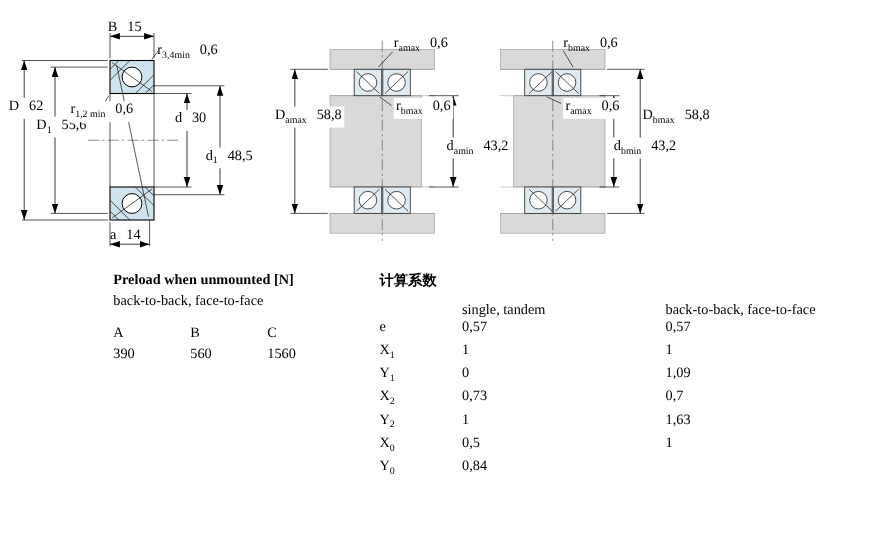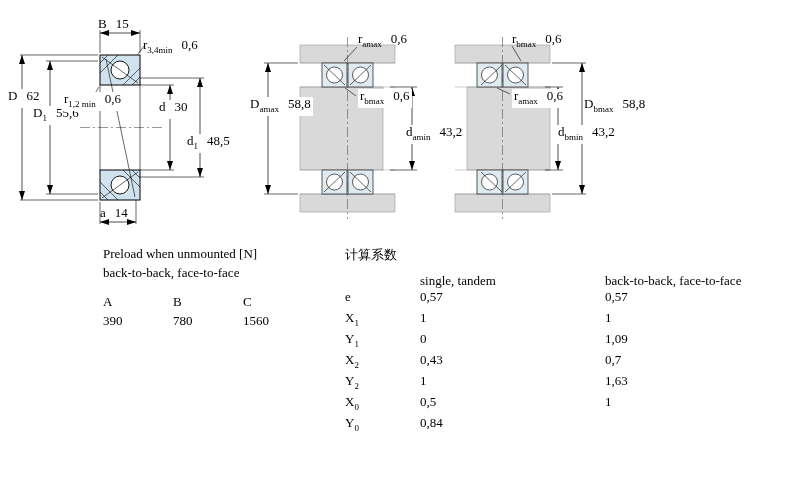--- a/index.html
+++ b/index.html
@@ -6,21 +6,21 @@
   body{width:800px;height:500px;position:relative;background:#fff;color:#000;
        font-family:"Liberation Serif",serif;overflow:hidden}
   .abs{position:absolute}
   svg{position:absolute;overflow:visible}
   .dimlabel{position:absolute;font-size:13px;line-height:14px;white-space:nowrap;z-index:5}
   .dimlabel.bg{background:#fff;padding:0 2px}
   .dimlabel sub,.fsym sub{font-size:9px}
   .val{margin-left:9px}
   .thin{stroke:#000;stroke-width:.6;fill:none}
   .med{stroke:#000;stroke-width:.7;fill:none}
-  .block-title{font-weight:normal;font-size:13px}
+  .block-title{font-weight:bold;font-size:13px}
   .preload{position:absolute;left:103px;top:246px;font-size:13px}
   .preload .sub2{margin-top:3px}
   .ptable{display:grid;grid-template-columns:70px 70px 80px;margin-top:13px;row-gap:3px}
   .factors{position:absolute;left:345px;top:246px;font-size:13px}
   .fgrid{display:grid;grid-template-columns:75px 185px 210px;margin-top:9px;line-height:15.5px}
 </style>
 </head>
 <body>
 
 <div class="abs" style="left:8px;top:12px;width:230px;height:232px">
@@ -161,21 +161,21 @@
 <div class="dimlabel bg" style="left:556px;top:125px"><span>d</span><sub>bmin</sub><span class="val">43,2</span></div>
 
 <div class="preload">
   <div class="block-title">Preload when unmounted [N]</div>
   <div class="sub2">back-to-back, face-to-face</div>
   <div class="ptable">
     <div>A</div>
     <div>B</div>
     <div>C</div>
     <div>390</div>
-    <div>780</div>
+    <div>560</div>
     <div>1560</div>
   </div>
 </div>
 
 <div class="factors">
   <div class="block-title">计算系数</div>
   <div class="fgrid">
     <div></div>
     <div>single, tandem</div>
     <div>back-to-back, face-to-face</div>
@@ -186,21 +186,21 @@
 
     <div class="fsym"><span>X</span><sub>1</sub></div>
     <div>1</div>
     <div>1</div>
 
     <div class="fsym"><span>Y</span><sub>1</sub></div>
     <div>0</div>
     <div>1,09</div>
 
     <div class="fsym"><span>X</span><sub>2</sub></div>
-    <div>0,43</div>
+    <div>0,73</div>
     <div>0,7</div>
 
     <div class="fsym"><span>Y</span><sub>2</sub></div>
     <div>1</div>
     <div>1,63</div>
 
     <div class="fsym"><span>X</span><sub>0</sub></div>
     <div>0,5</div>
     <div>1</div>
 

